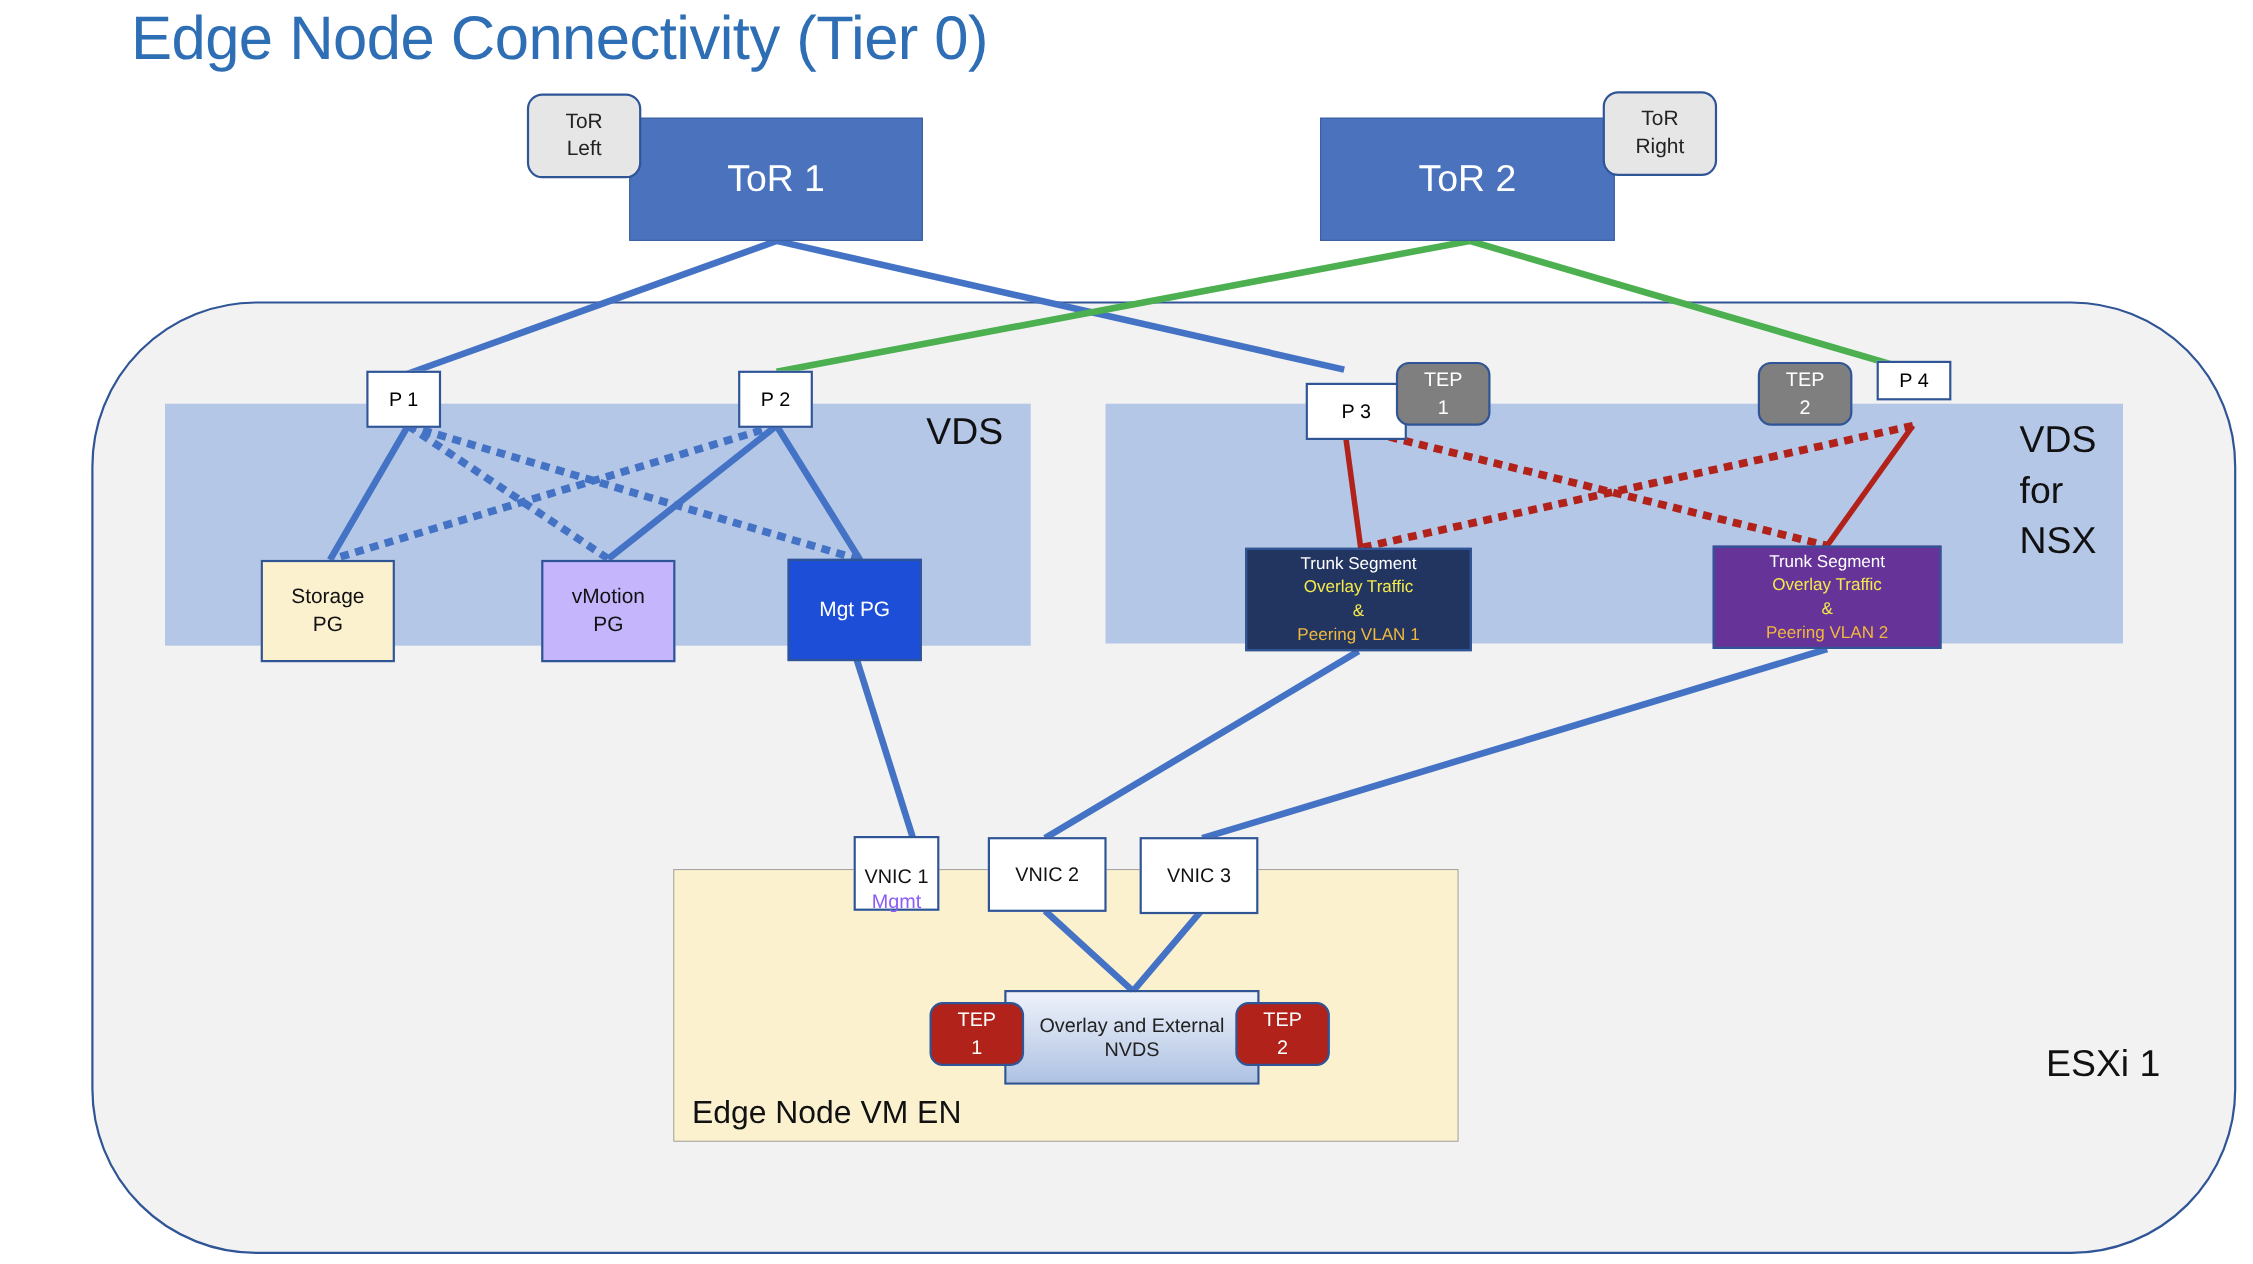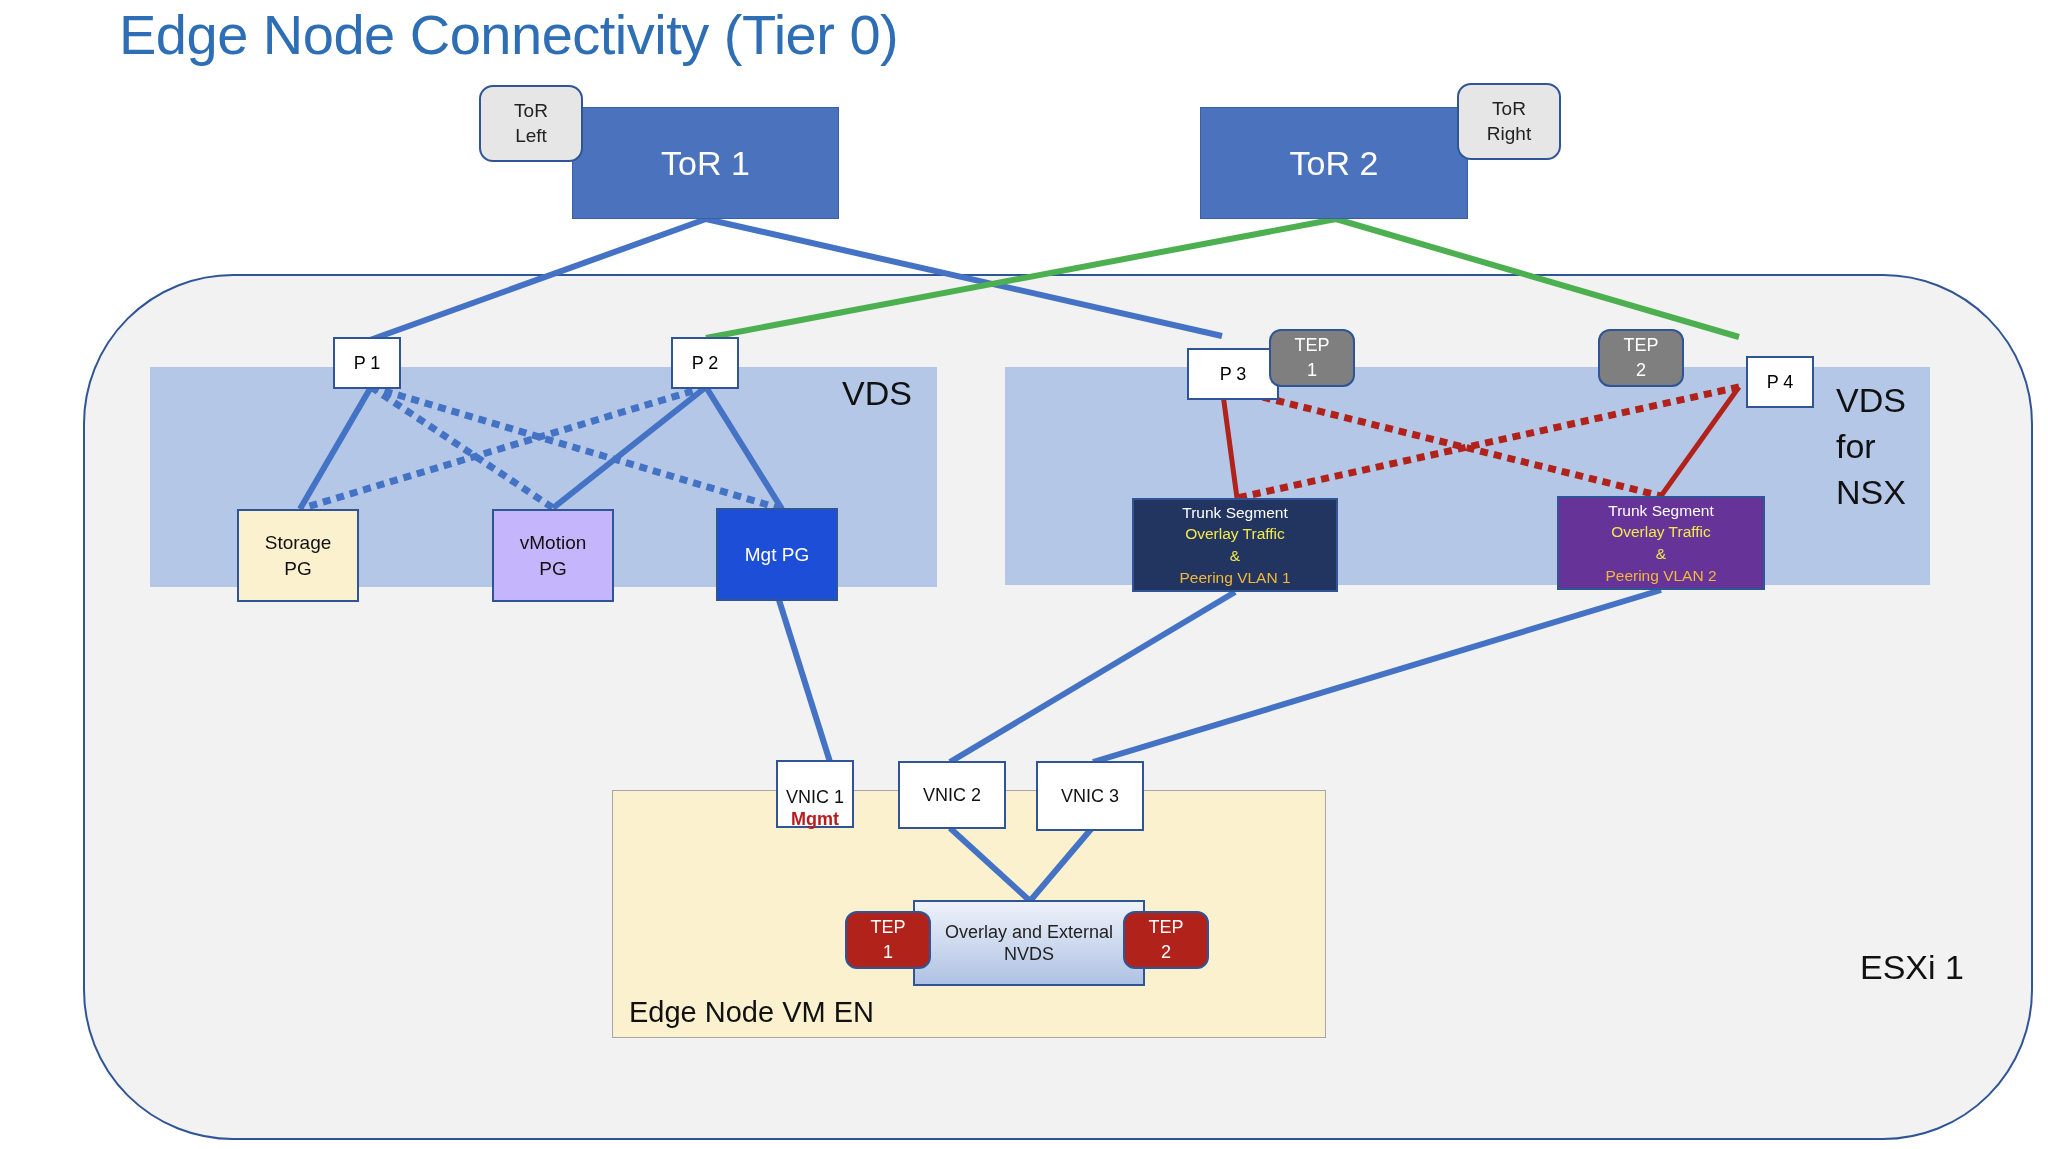--- a/index.html
+++ b/index.html
@@ -106,21 +106,21 @@
   <span>P 3</span>
 </div>
 <div class="abs box tep-grey" style="left:1269px; top:329px; width:86px; height:58px;">
   <span>TEP</span>
   <span>1</span>
 </div>
 <div class="abs box tep-grey" style="left:1598px; top:329px; width:86px; height:58px;">
   <span>TEP</span>
   <span>2</span>
 </div>
-<div class="abs box port" style="left:1706px; top:356px; width:68px; height:52px;margin-left:40px;">
+<div class="abs box port" style="left:1706px; top:328px; width:68px; height:36px;">
   <span>P 4</span>
 </div>
 <div class="abs big-label" style="left:1836px; top:378px;">
   <div>VDS</div>
   <div>for</div>
   <div>NSX</div>
 </div>
 
 <div class="abs box trunk" style="left:1132px; top:498px; width:206px; height:94px; background:#223560;">
   <span style="color:#fff;">Trunk Segment</span>
@@ -130,21 +130,21 @@
 </div>
 <div class="abs box trunk" style="left:1557px; top:496px; width:208px; height:94px; background:#663399;">
   <span style="color:#fff;">Trunk Segment</span>
   <span style="color:#F3E94A;">Overlay Traffic</span>
   <span style="color:#F3E94A;">&amp;</span>
   <span style="color:#F1B83B;">Peering VLAN 2</span>
 </div>
 
 <div class="abs box vnic" style="left:776px; top:760px; width:78px; height:68px;">
   <span style="color:#111;margin-top:28px;">VNIC 1</span>
-  <span style="color:#b91c1c; font-weight:bold;">Mgmt</span>
+  <span style="color:#8b5cf6; font-weight:normal;">Mgmt</span>
 </div>
 <div class="abs box vnic" style="left:898px; top:761px; width:108px; height:68px;">
   <span style="color:#111;">VNIC 2</span>
 </div>
 <div class="abs box vnic" style="left:1036px; top:761px; width:108px; height:70px;">
   <span style="color:#111;">VNIC 3</span>
 </div>
 
 <div class="abs box nvds">
   <span>Overlay and External</span>

